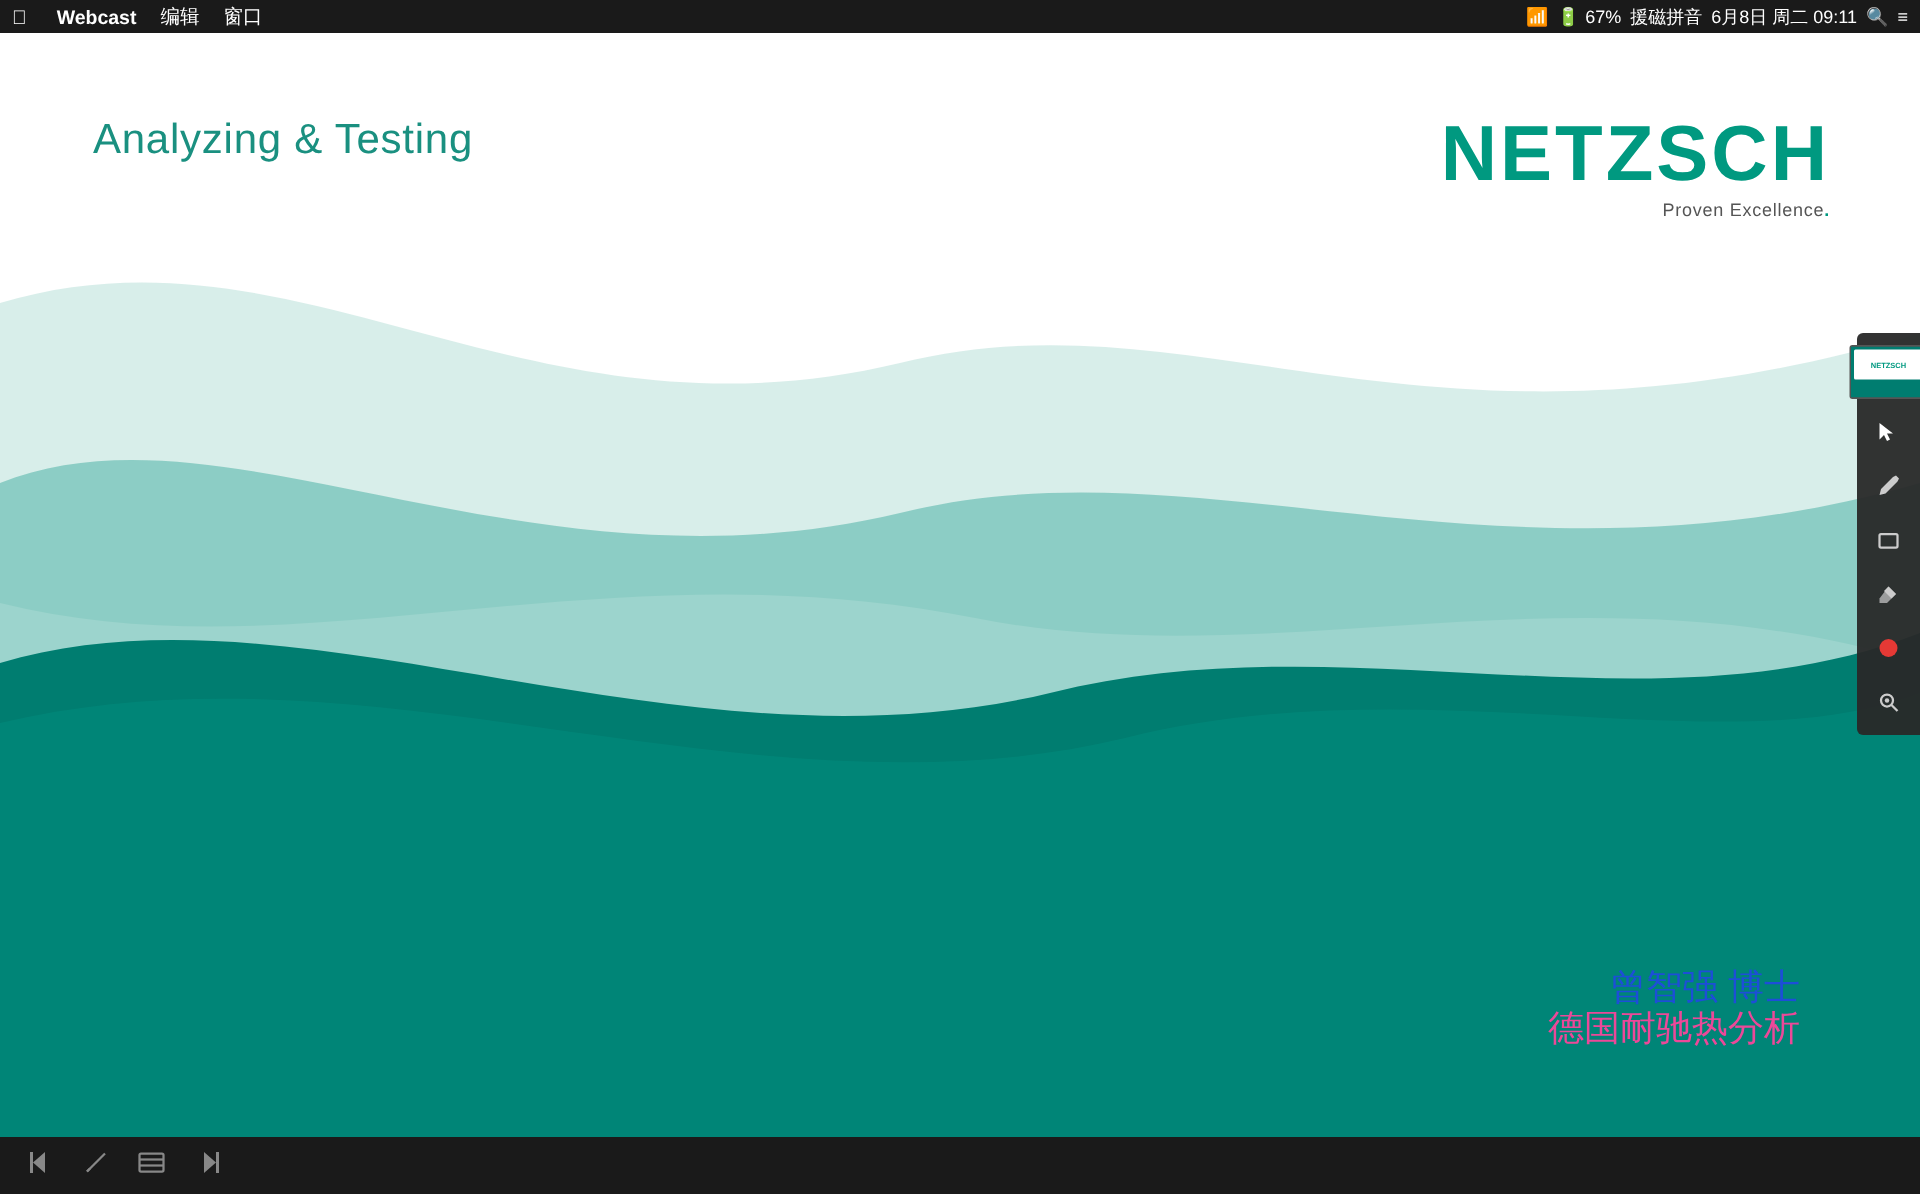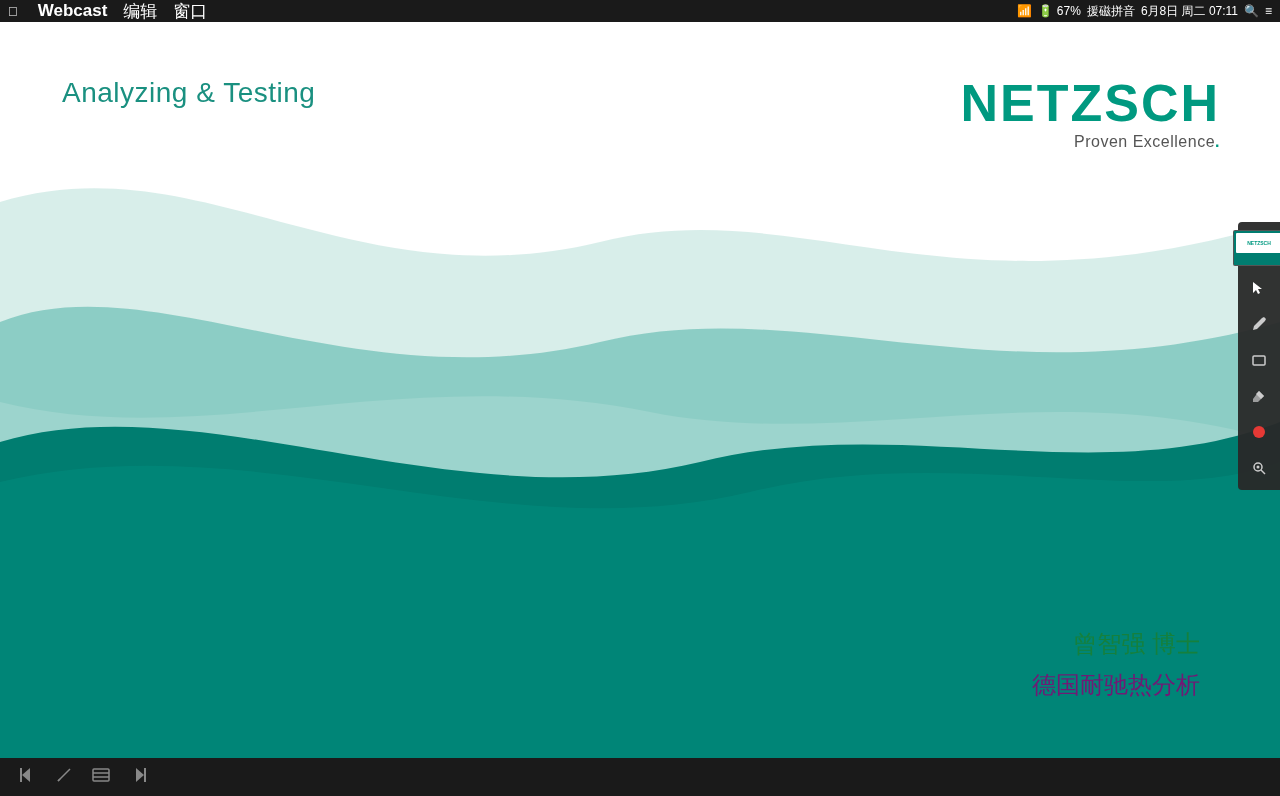--- a/index.html
+++ b/index.html
@@ -16,21 +16,21 @@
       gap: 16px;
       position: relative;
       z-index: 100;
     }
     .apple-icon {
       font-size: 13px;
       color: #fff;
       margin-right: 4px;
     }
     .menu-item {
-      font-size: 17px;
+      font-size: 13px;
       color: #fff;
       cursor: pointer;
       white-space: nowrap;
     }
     .menu-item.bold { font-weight: 600; }
     .menubar-right {
       margin-left: auto;
       display: flex;
       align-items: center;
       gap: 6px;
@@ -68,21 +68,21 @@
       text-align: right;
     }
     #netzsch-name {
       font-size: 52px;
       font-weight: 700;
       color: #009980;
       letter-spacing: 2px;
       line-height: 1;
     }
     #netzsch-tagline {
-      font-size: 16px;
+      font-size: 12px;
       color: #555;
       margin-top: 4px;
       letter-spacing: 0.5px;
     }
     #netzsch-tagline span {
       color: #009980;
       font-weight: 700;
     }
 
     
@@ -93,33 +93,33 @@
       right: 0;
       text-align: center;
       font-size: 58px;
       color: #fff;
       font-weight: 400;
       letter-spacing: 2px;
     }
 
     #author-name {
       position: absolute;
-      bottom: 136px;
+      bottom: 122px;
       right: 80px;
       font-size: 24px;
-      color: #15803d;
+      color: #1d4ed8;
       text-align: left;
     }
 
     #author-affiliation {
       position: absolute;
       bottom: 95px;
       right: 80px;
       font-size: 24px;
-      color: #701a75;
+      color: #ec4899;
       text-align: right;
     }
 
     
     #bottom-toolbar {
       position: absolute;
       bottom: 0;
       left: 0;
       width: 1280px;
       height: 38px;
@@ -192,21 +192,21 @@
 <div id="menubar">
   <span class="apple-icon"></span>
   <span class="menu-item bold">Webcast</span>
   <span class="menu-item">编辑</span>
   <span class="menu-item">窗口</span>
   <div class="menubar-right">
 
     <span class="status-item">📶</span>
     <span class="status-item">🔋 67%</span>
     <span class="status-item">援磁拼音</span>
-    <span class="status-item">6月8日 周二 07:11</span>
+    <span class="status-item">6月8日 周二 09:11</span>
     <span class="status-item">🔍</span>
     <span class="status-item">≡</span>
   </div>
 </div>
 
 <div id="main">
 
   <svg id="bg-svg" viewBox="0 0 1280 774" preserveAspectRatio="none" xmlns="http://www.w3.org/2000/svg">
 
     <rect width="1280" height="774" fill="#ffffff"></rect>

